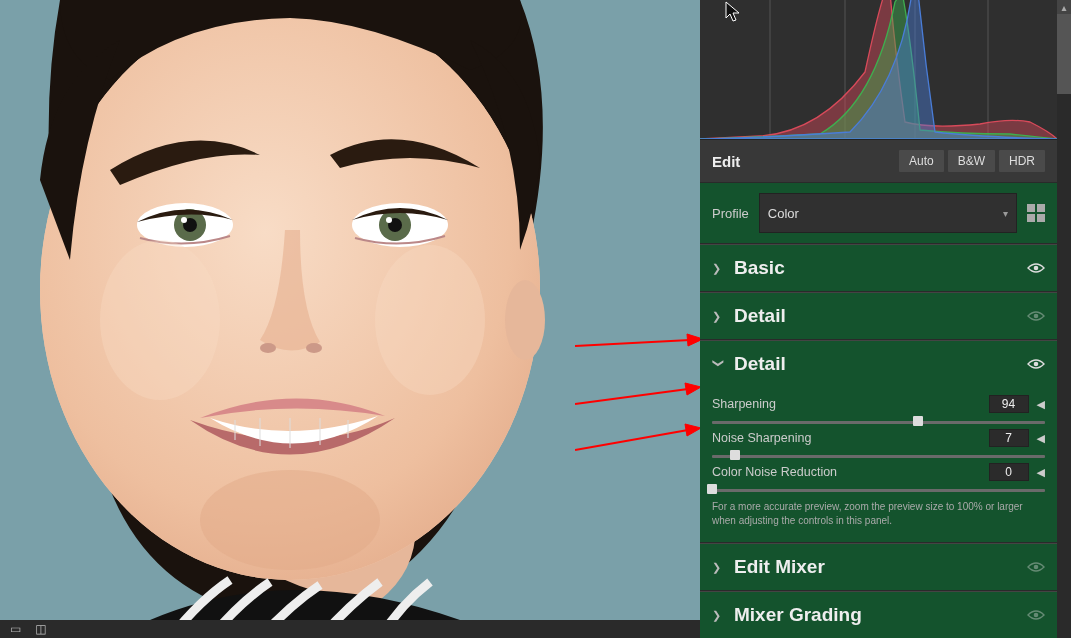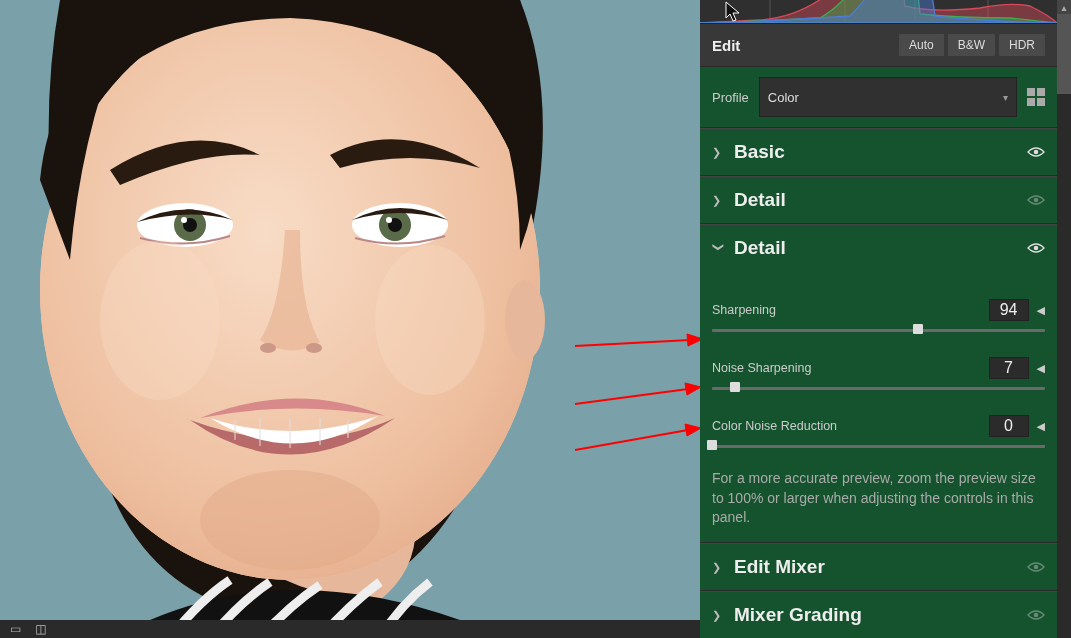--- a/index.html
+++ b/index.html
@@ -27,29 +27,29 @@
   .profileSelect { flex:1; background:#303030; color:#ddd; border:1px solid #222; height:40px; padding:0 8px; font-size:13px; display:flex; align-items:center; justify-content:space-between; cursor:pointer; }
   .gridIcon { width:18px; height:18px; display:grid; grid-template-columns:1fr 1fr; grid-template-rows:1fr 1fr; gap:2px; cursor:pointer; }
   .gridIcon div { background:#aaa; }
   .sectionHead { display:flex; align-items:center; justify-content:space-between; padding:12px 12px; border-bottom:1px solid #2a2a2a; border-top:1px solid #444; cursor:pointer; }
   .sectionHead .left { display:flex; align-items:center; gap:10px; }
   .sectionHead .chev { color:#bbb; font-size:11px; width:12px; }
   .sectionHead .name { font-weight:700; font-size:19px; color:#eee; }
   .sectionHead .eye { width:18px; height:12px; }
   .eye svg { display:block; }
   .detailBody { padding:6px 12px 14px 12px; border-bottom:1px solid #2a2a2a; }
-  .sliderBlock { margin-top:22px; }
+  .sliderBlock { margin-top:2px; }
   .sliderTop { display:flex; align-items:center; justify-content:space-between; font-size:12.5px; color:#ccc; margin-bottom:4px; }
   .sliderTop .valwrap { display:flex; align-items:center; gap:8px; }
-  .valbox { background:#2b2b2b; color:#eee; font-size:16px; padding:1px 0; width:40px; text-align:center; border:1px solid #222; }
+  .valbox { background:#2b2b2b; color:#eee; font-size:12px; padding:1px 0; width:40px; text-align:center; border:1px solid #222; }
   .expand { color:#ccc; font-size:11px; cursor:pointer; }
   .track { position:relative; height:10px; display:flex; align-items:center; }
   .trackLine { height:3px; background:#6a6a6a; width:100%; border-radius:1px; }
   .knob { position:absolute; top:-1px; width:10px; height:10px; background:#ddd; border-radius:1px; transform:translateX(-5px); cursor:grab; }
-  .hint { font-size:14px; color:#aaa; line-height:1.4; margin-top:18px; }
+  .hint { font-size:10px; color:#aaa; line-height:1.4; margin-top:5px; }
   .cursorImg { position:absolute; pointer-events:none; }
 </style>
 </head>
 <body>
 
 <div class="app">
 
   <div class="canvas">
     <svg class="portrait" width="700" height="638" viewBox="0 0 700 638">
       <rect width="700" height="638" fill="#7aa0a9"></rect>

